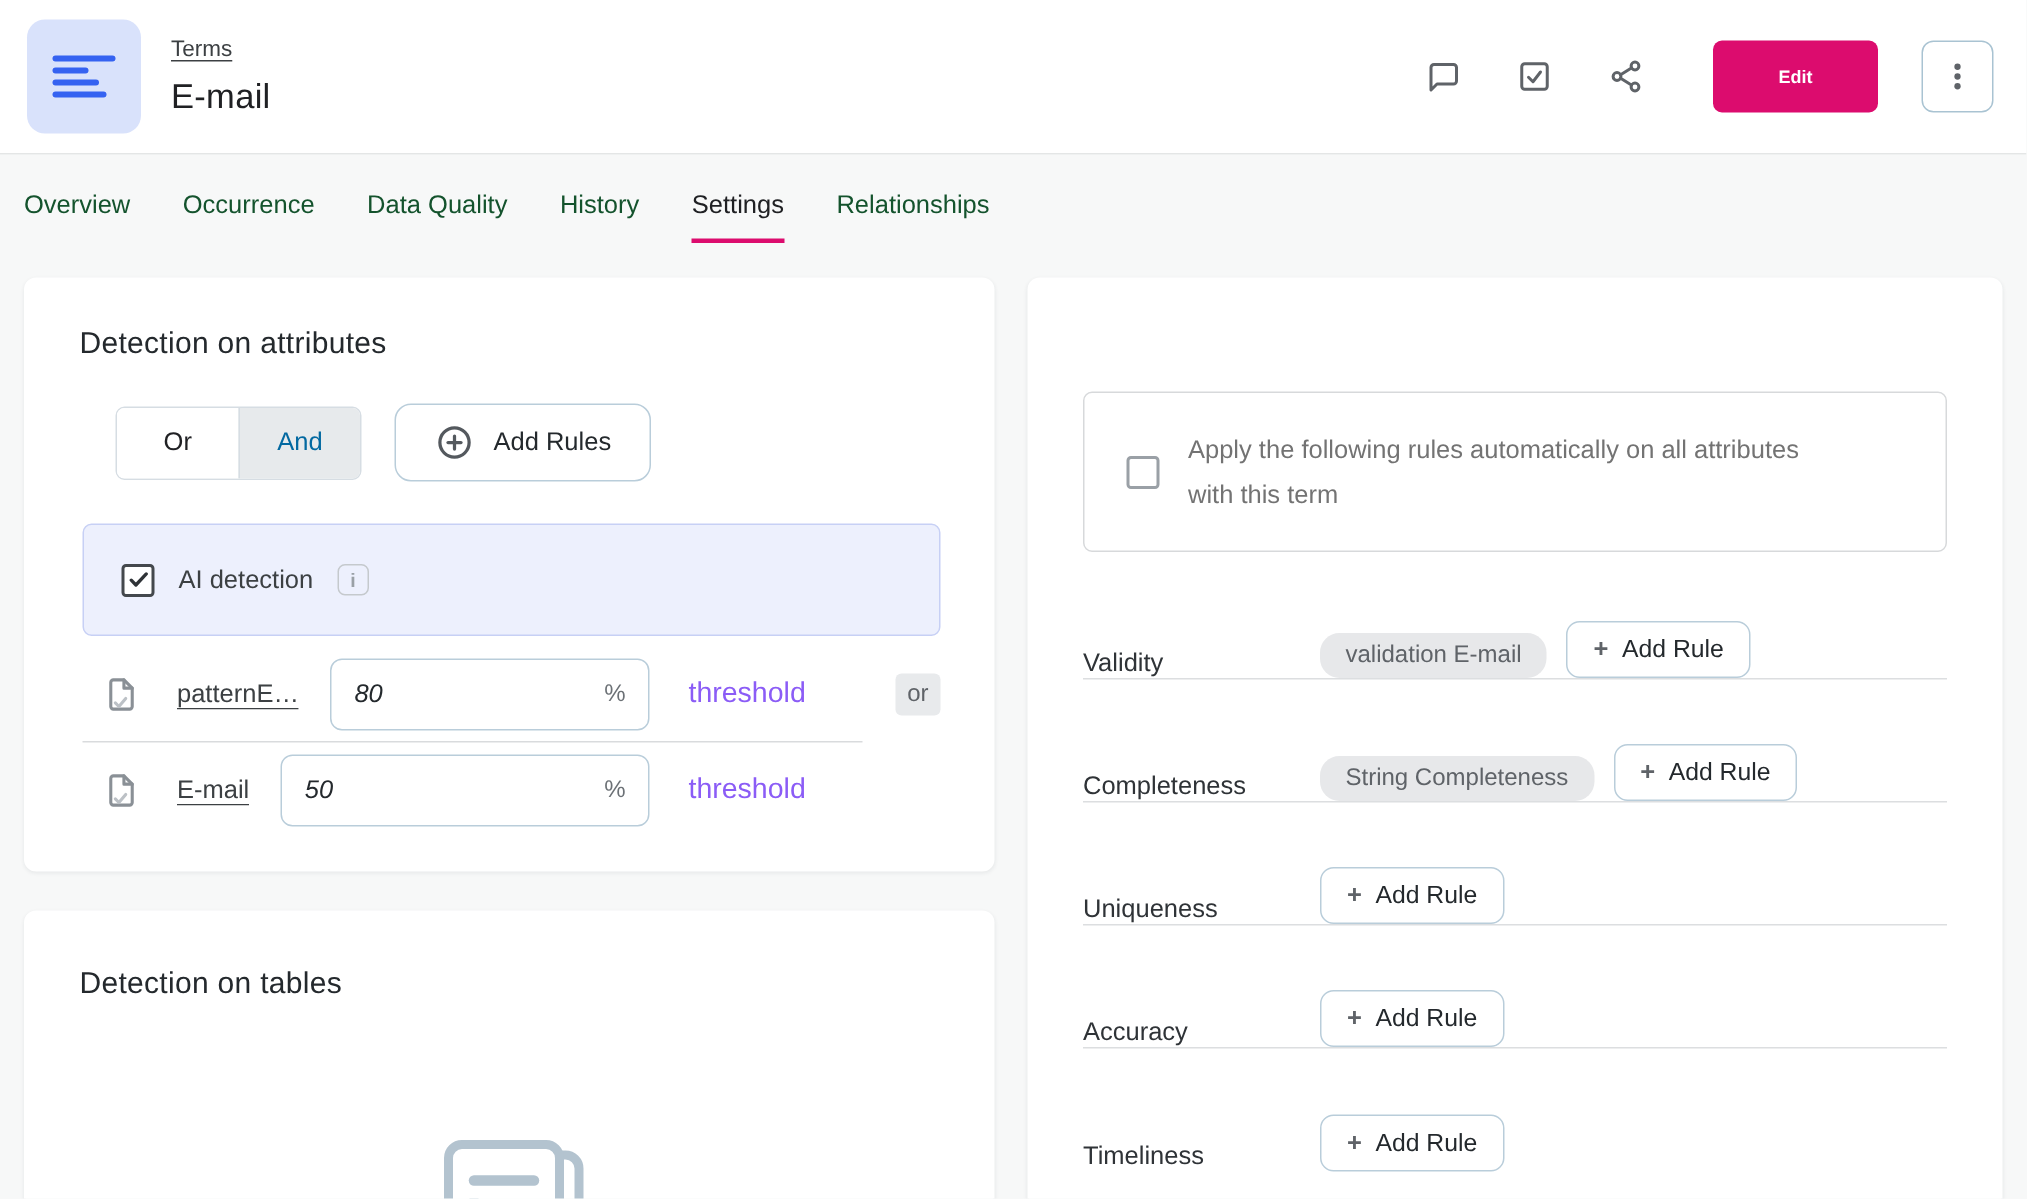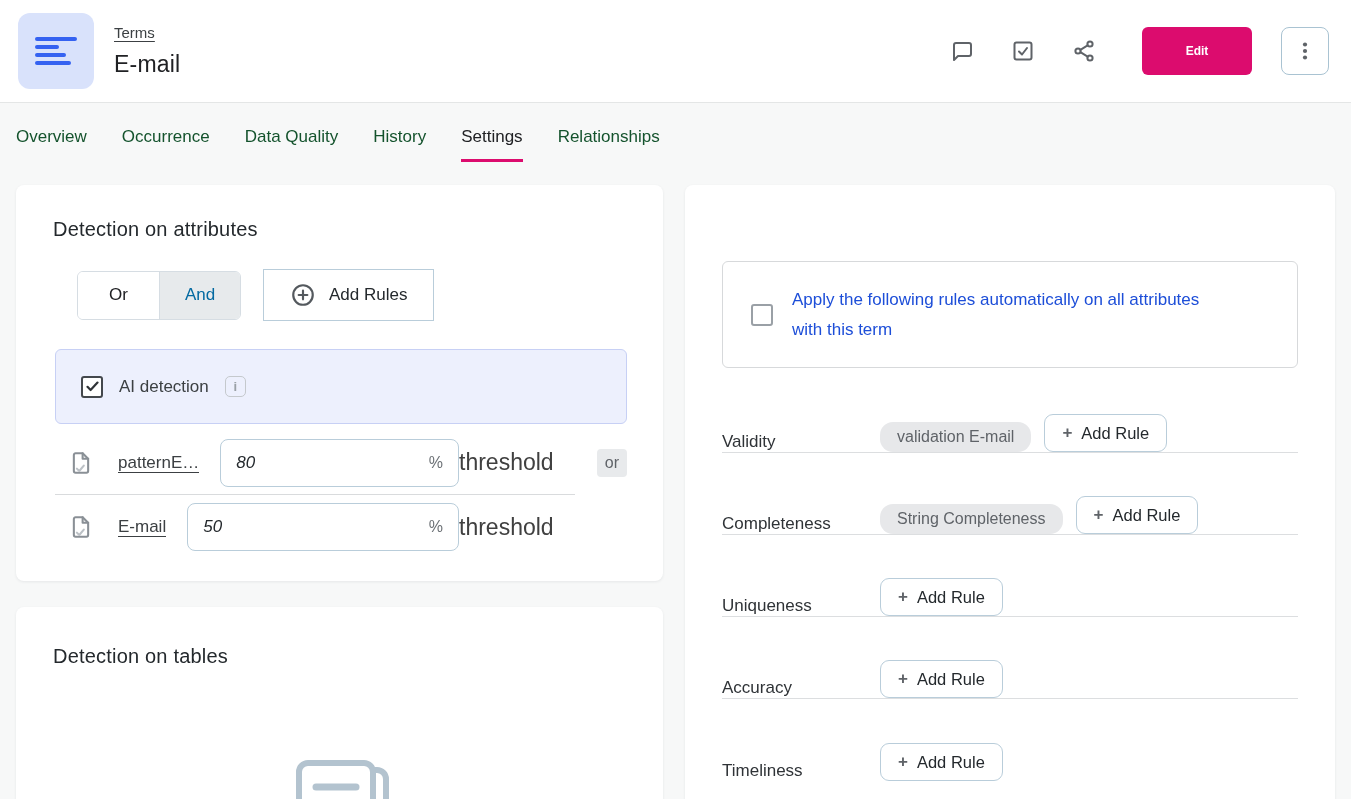--- a/index.html
+++ b/index.html
@@ -98,21 +98,21 @@
     background: #fff;
   }
   .segment {
     width: 81px; display: flex; align-items: center; justify-content: center;
     font-size: 17px; cursor: pointer;
   }
   .segment.selected { background: #fff; color: #202124; font-weight: 500; }
   .segment.unselected { background: #e7eaec; color: #0369a1; border-left: 1px solid #d6dde3; }
   .add-rules-btn {
     margin-left: 22px; height: 52px; padding: 0 26px;
-    background: #fff; border: 1px solid #b9cdda; border-radius: 0;
+    background: #fff; border: 1px solid #b9cdda; border-radius: 11px;
     display: flex; align-items: center; gap: 13px;
     font-family: inherit; font-size: 17px; font-weight: 500; color: #24292d;
     cursor: pointer;
   }
   .add-rules-btn svg { color: #54595e; }
 
   .ai-box {
     margin: 28px 0 0 2px;
     width: 572px; height: 75px;
     background: #edf0fd;
@@ -159,40 +159,40 @@
     padding: 0 15px;
     background: #fff;
   }
   .threshold-box input {
     width: 50px; border: none; outline: none;
     font-family: inherit; font-size: 17px; color: #24292d;
     background: transparent;
     font-style: italic;
   }
   .percent-sign { font-size: 16px; color: #6c7176; }
-  .threshold-label { font-size: 23px; color: #404040; width: 116px; flex: none; }
+  .threshold-label { margin-left: 26px; font-size: 19px; color: #8b5cf6; width: 116px; flex: none; }
   .connector-col { width: 52px; flex: none; display: flex; align-items: center; justify-content: flex-end; }
   .or-badge {
     background: #e8eaec; border-radius: 4px;
     padding: 5px 8px; font-size: 16px; color: #5f6368;
   }
 
   
   .card-tables { height: 300px; padding: 38px 36px 0 37px; position: relative; }
   .tables-empty-icon { position: absolute; left: 267px; top: 153px; color: #b3c3cf; }
 
   
   .card-dq { height: 700px; padding: 39px 37px 0 37px; }
   .apply-box {
     margin-top: 37px; height: 107px;
     border: 1px solid #d7d9db; border-radius: 6px;
     display: flex; align-items: center;
     padding-left: 28px; gap: 19px;
   }
-  .apply-text { font-size: 17px; color: #1d4ed8; line-height: 30px; max-width: 440px; }
+  .apply-text { font-size: 17px; color: #737373; line-height: 30px; max-width: 440px; }
 
   .dq-rows { margin-top: 3px; }
   .dq-row {
     height: 82px; display: flex; align-items: flex-end;
     border-bottom: 1px solid #dcdee0;
   }
   .dq-row:last-child { border-bottom: none; }
   .dq-label { width: 158px; flex: none; font-size: 17px; font-weight: 500; color: #2f3337; }
   .rule-chip {
     background: #e7e8ea; border-radius: 13px;

